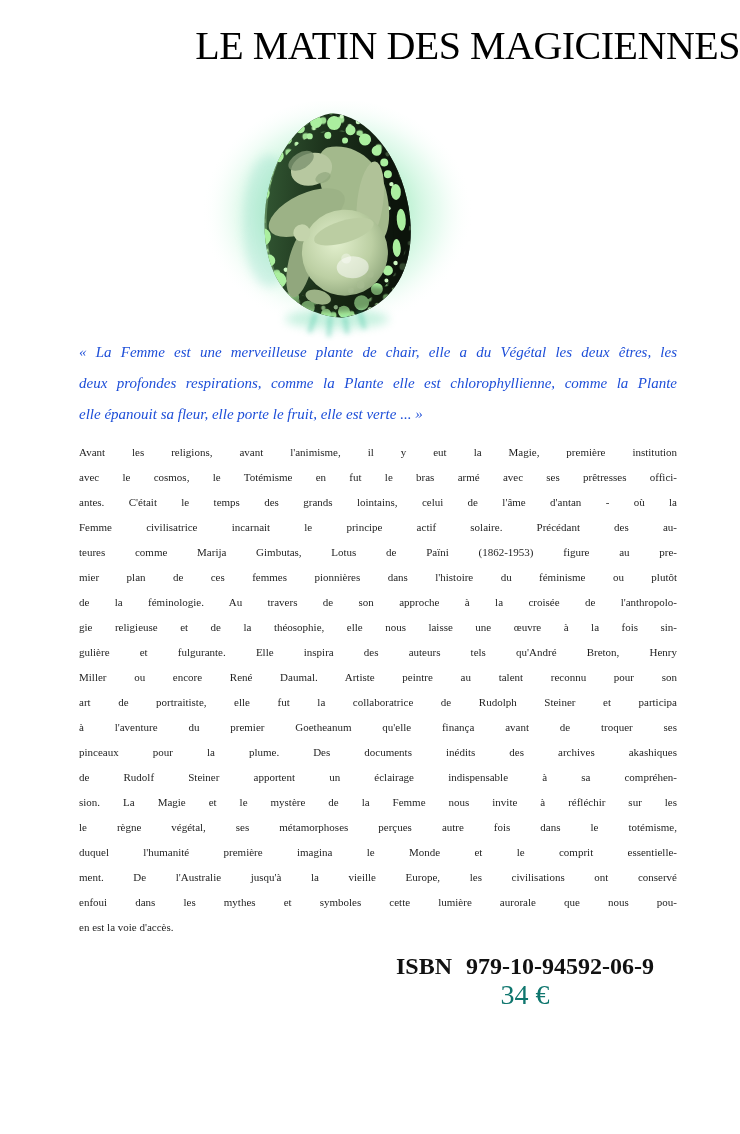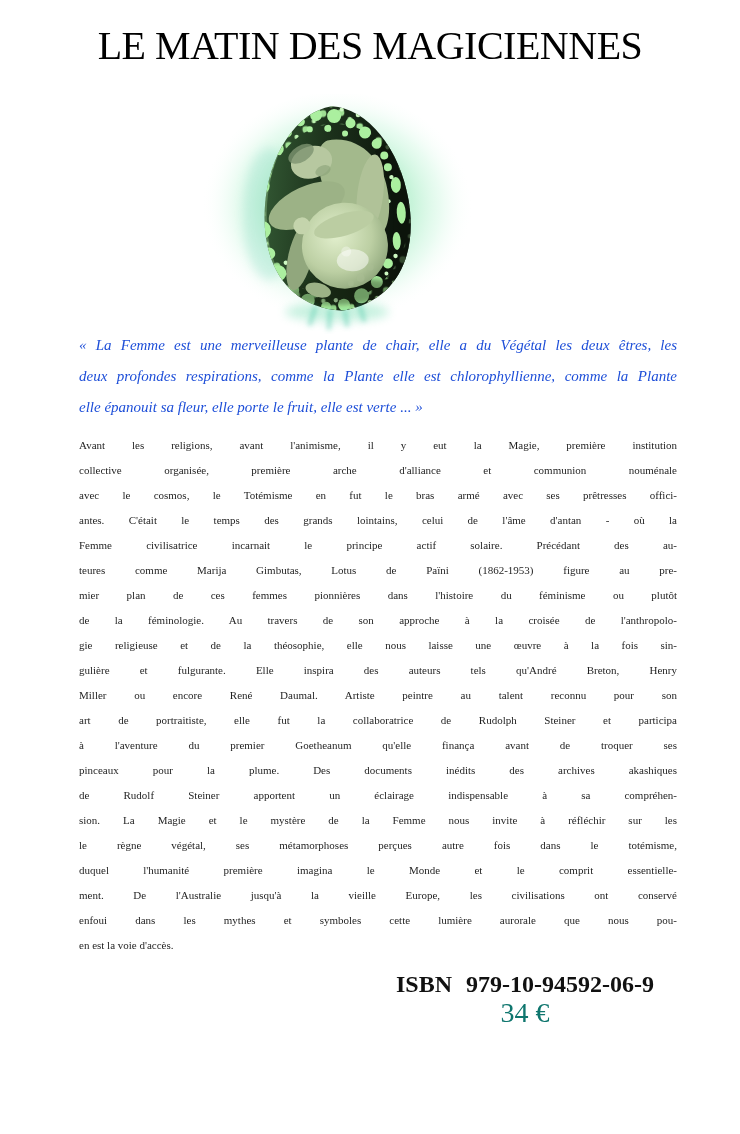--- a/index.html
+++ b/index.html
@@ -2,22 +2,22 @@
 <html lang="fr"><head>
 <meta charset="utf-8">
 <style>
   html,body{margin:0;padding:0;}
   body{
     width:740px;height:1134px;background:#ffffff;
     font-family:"Liberation Serif", serif;color:#1f1f1f;
     position:relative;overflow:hidden;
   }
   .title{
-    margin:26px 0 0 0;line-height:1;
-    text-align:center;font-size:40px;font-weight:normal;
+    margin:26px 0 7px 0;line-height:1;
+    text-align:right;font-size:40px;font-weight:normal;
     letter-spacing:-0.5px;color:#000000;white-space:nowrap;
   }
   .egg-wrap{position:relative;height:256px;}
   .egg-svg{position:absolute;left:197px;top:28px;}
   .content{margin-left:79px;width:598px;}
   .quote{padding-top:8px;font-style:italic;color:#1d4ed8;font-size:15px;}
   .quote .tline{line-height:31px;}
   .bodytext{margin-top:10px;font-size:11px;}
   .bodytext .tline{line-height:25px;}
   .tline{text-align:justify;text-align-last:justify;white-space:normal;}
@@ -168,21 +168,20 @@
 </div>
 
 <div class="content">
   <div class="quote">
       <div class="tline">« La Femme est une merveilleuse plante de chair, elle a du Végétal les deux êtres, les</div>
       <div class="tline">deux profondes respirations, comme la Plante elle est chlorophyllienne, comme la Plante</div>
       <div class="tline tline-last">elle épanouit sa fleur, elle porte le fruit, elle est verte ... »</div>
     </div>
   <div class="bodytext">
       <div class="tline">Avant les religions, avant l'animisme, il y eut la Magie, première institution</div>
-      <div class="tline">collective organisée, première arche d'alliance et communion nouménale</div>
       <div class="tline">avec le cosmos, le Totémisme en fut le bras armé avec ses prêtresses offici-</div>
       <div class="tline">antes. C'était le temps des grands lointains, celui de l'âme d'antan - où la</div>
       <div class="tline">Femme civilisatrice incarnait le principe actif solaire. Précédant des au-</div>
       <div class="tline">teures comme Marija Gimbutas, Lotus de Païni (1862-1953) figure au pre-</div>
       <div class="tline">mier plan de ces femmes pionnières dans l'histoire du féminisme ou plutôt</div>
       <div class="tline">de la féminologie. Au travers de son approche à la croisée de l'anthropolo-</div>
       <div class="tline">gie religieuse et de la théosophie, elle nous laisse une œuvre à la fois sin-</div>
       <div class="tline">gulière et fulgurante. Elle inspira des auteurs tels qu'André Breton, Henry</div>
       <div class="tline">Miller ou encore René Daumal. Artiste peintre au talent reconnu pour son</div>
       <div class="tline">art de portraitiste, elle fut la collaboratrice de Rudolph Steiner et participa</div>

